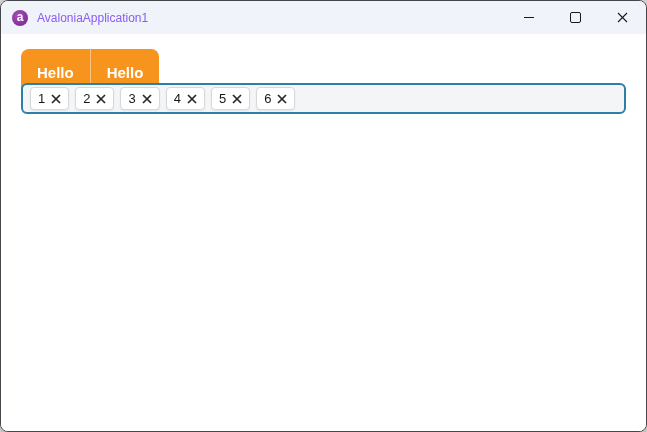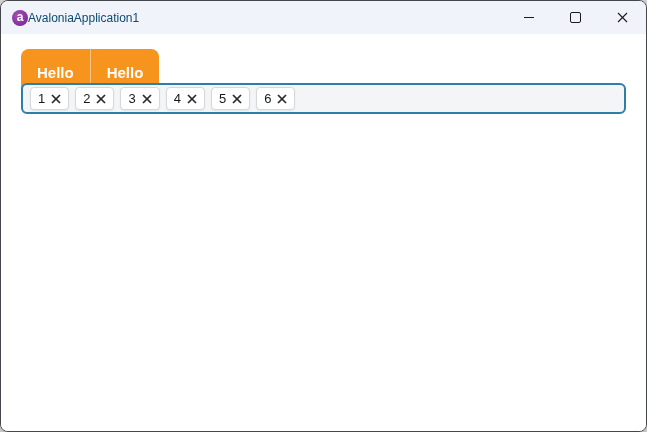--- a/index.html
+++ b/index.html
@@ -12,21 +12,21 @@
   .titlebar{
     height:33px;background:var(--titlebar_bg,#f0f3f9);
     display:flex;align-items:center;user-select:none;
   }
   .app-icon{
     width:16px;height:16px;margin-left:11px;border-radius:50%;
     background:radial-gradient(circle at 38% 35%, #a452b5 0%, #8a36a0 55%, #6e2386 100%);
     color:#ffffff;font-size:12px;font-weight:bold;line-height:15px;text-align:center;
     flex:0 0 auto;
   }
-  .win-title{font-size:12px;color:#0c4a6e;white-space:nowrap;}
+  .win-title{margin-left:9px;font-size:12px;color:#8b5cf6;white-space:nowrap;}
   .controls{margin-left:auto;display:flex;height:100%;}
   .ctrl{
     width:47px;height:100%;display:flex;align-items:center;justify-content:center;
     background:transparent;border:none;padding:0;cursor:default;
   }
   .glyph-min{width:10px;height:1px;background:#1a1a1a;}
   .glyph-max{width:9px;height:9px;border:1px solid #1a1a1a;border-radius:2px;background:transparent;}
   
   .content{position:relative;width:100%;height:397px;background:#ffffff;}
   .tabstrip{

